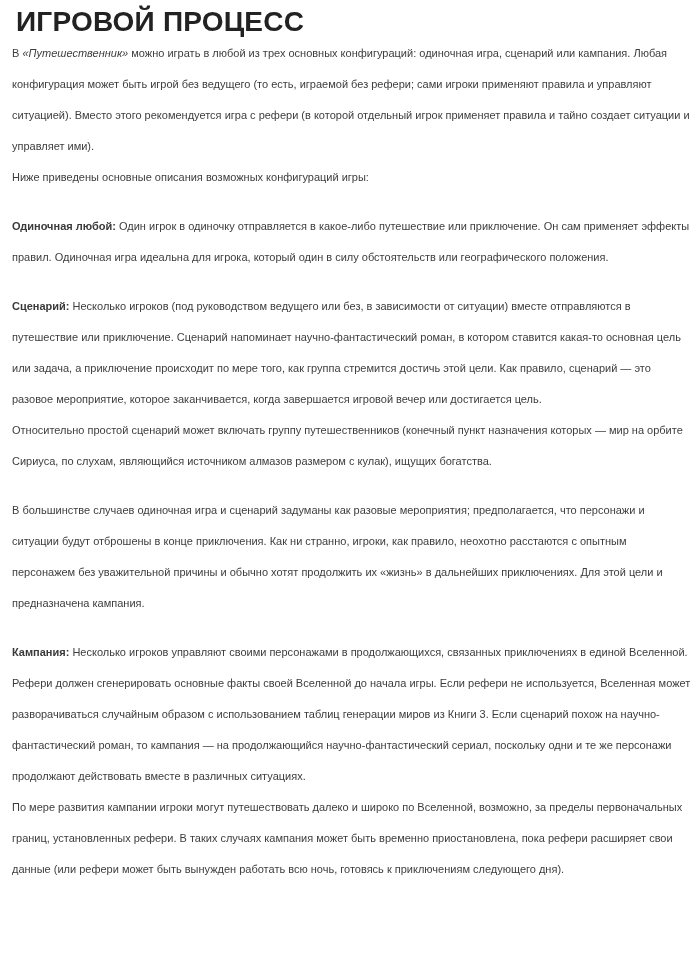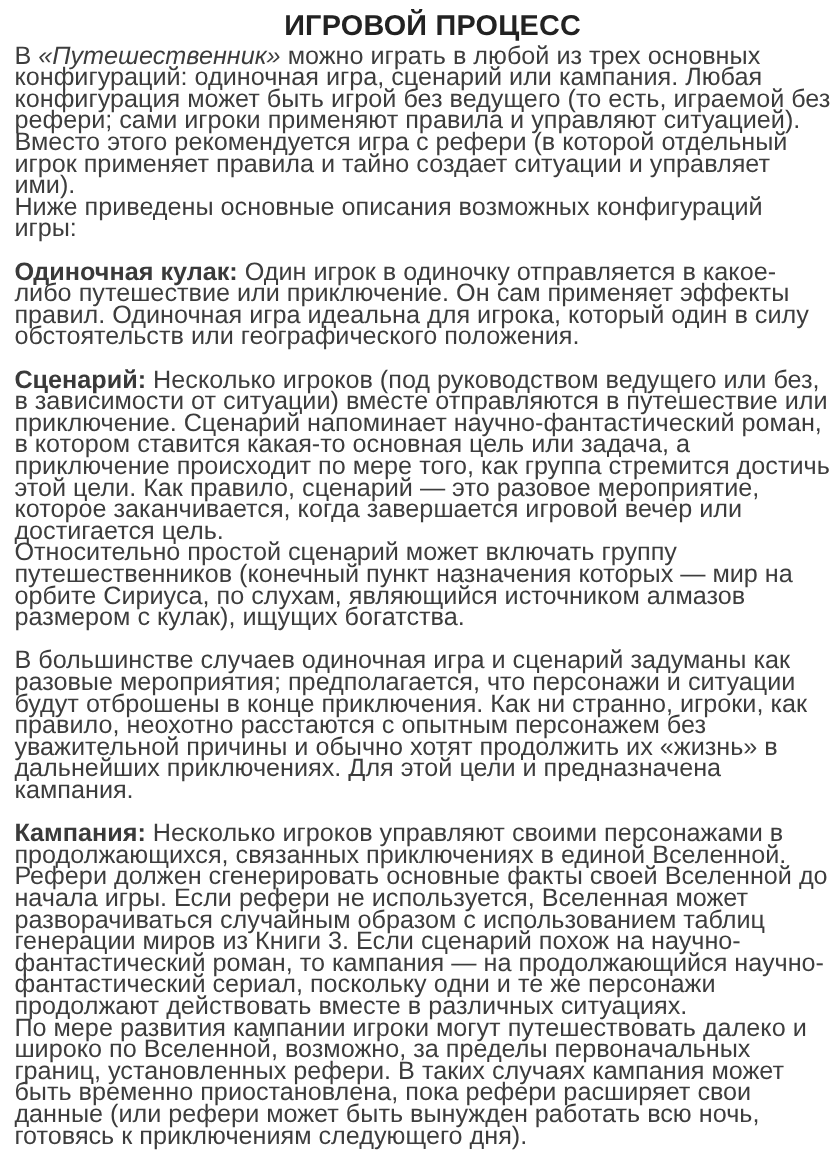--- a/index.html
+++ b/index.html
@@ -12,31 +12,30 @@
     min-height: 979px;
     box-sizing: border-box;
     font-family: "Liberation Sans", sans-serif;
     -webkit-font-smoothing: antialiased;
   }
   main[data-name="article"] {
     box-sizing: border-box;
     padding: 8px 8px 14px 12px;
   }
   h1[data-name="page-title"] {
-    font-size: 24px;
+    font-size: 28px;
     line-height: 28px;
     font-weight: bold;
     color: #222222;
-    margin: 0 0 2px 17px;
+    margin: 0 0 2px 4px;
     letter-spacing: 0.2px;
-    text-align: center;
   }
   .article-body p.para {
-    font-size: 21px;
-    line-height: 18px;
+    font-size: 11px;
+    line-height: 31px;
     color: #3d3d3d;
     margin: 0 0 18px 0;
     max-width: 681px;
   }
   .article-body p.para:last-child {
     margin-bottom: 0;
   }
   .para em {
     font-style: italic;
   }
@@ -45,18 +44,18 @@
     color: #3a3a3a;
   }
 </style>
 </head>
 <body>
 
 <main data-name="article">
   <h1 data-name="page-title">ИГРОВОЙ ПРОЦЕСС</h1>
   <div class="article-body" data-name="article-body">
       <p class="para" data-name="paragraph"><span data-name="text-run">В </span><em data-name="italic-run">«Путешественник»</em><span data-name="text-run"> можно играть в любой из трех основных конфигураций: одиночная игра, сценарий или кампания. Любая конфигурация может быть игрой без ведущего (то есть, играемой без рефери; сами игроки применяют правила и управляют ситуацией). Вместо этого рекомендуется игра с рефери (в которой отдельный игрок применяет правила и тайно создает ситуации и управляет ими).</span><br><span data-name="text-run">Ниже приведены основные описания возможных конфигураций игры:</span></p>
-      <p class="para" data-name="paragraph"><strong data-name="bold-run">Одиночная кулак:</strong><span data-name="text-run"> Один игрок в одиночку отправляется в какое-либо путешествие или приключение. Он сам применяет эффекты правил. Одиночная игра идеальна для игрока, который один в силу обстоятельств или географического положения.</span></p>
+      <p class="para" data-name="paragraph"><strong data-name="bold-run">Одиночная любой:</strong><span data-name="text-run"> Один игрок в одиночку отправляется в какое-либо путешествие или приключение. Он сам применяет эффекты правил. Одиночная игра идеальна для игрока, который один в силу обстоятельств или географического положения.</span></p>
       <p class="para" data-name="paragraph"><strong data-name="bold-run">Сценарий:</strong><span data-name="text-run"> Несколько игроков (под руководством ведущего или без, в зависимости от ситуации) вместе отправляются в путешествие или приключение. Сценарий напоминает научно-фантастический роман, в котором ставится какая-то основная цель или задача, а приключение происходит по мере того, как группа стремится достичь этой цели. Как правило, сценарий — это разовое мероприятие, которое заканчивается, когда завершается игровой вечер или достигается цель.</span><br><span data-name="text-run">Относительно простой сценарий может включать группу путешественников (конечный пункт назначения которых — мир на орбите Сириуса, по слухам, являющийся источником алмазов размером с кулак), ищущих богатства.</span></p>
       <p class="para" data-name="paragraph"><span data-name="text-run">В большинстве случаев одиночная игра и сценарий задуманы как разовые мероприятия; предполагается, что персонажи и ситуации будут отброшены в конце приключения. Как ни странно, игроки, как правило, неохотно расстаются с опытным персонажем без уважительной причины и обычно хотят продолжить их «жизнь» в дальнейших приключениях. Для этой цели и предназначена кампания.</span></p>
       <p class="para" data-name="paragraph"><strong data-name="bold-run">Кампания:</strong><span data-name="text-run"> Несколько игроков управляют своими персонажами в продолжающихся, связанных приключениях в единой Вселенной. Рефери должен сгенерировать основные факты своей Вселенной до начала игры. Если рефери не используется, Вселенная может разворачиваться случайным образом с использованием таблиц генерации миров из Книги 3. Если сценарий похож на научно-фантастический роман, то кампания — на продолжающийся научно-фантастический сериал, поскольку одни и те же персонажи продолжают действовать вместе в различных ситуациях.</span><br><span data-name="text-run">По мере развития кампании игроки могут путешествовать далеко и широко по Вселенной, возможно, за пределы первоначальных границ, установленных рефери. В таких случаях кампания может быть временно приостановлена, пока рефери расширяет свои данные (или рефери может быть вынужден работать всю ночь, готовясь к приключениям следующего дня).</span></p>
     </div>
 </main>
 
 </body></html>

